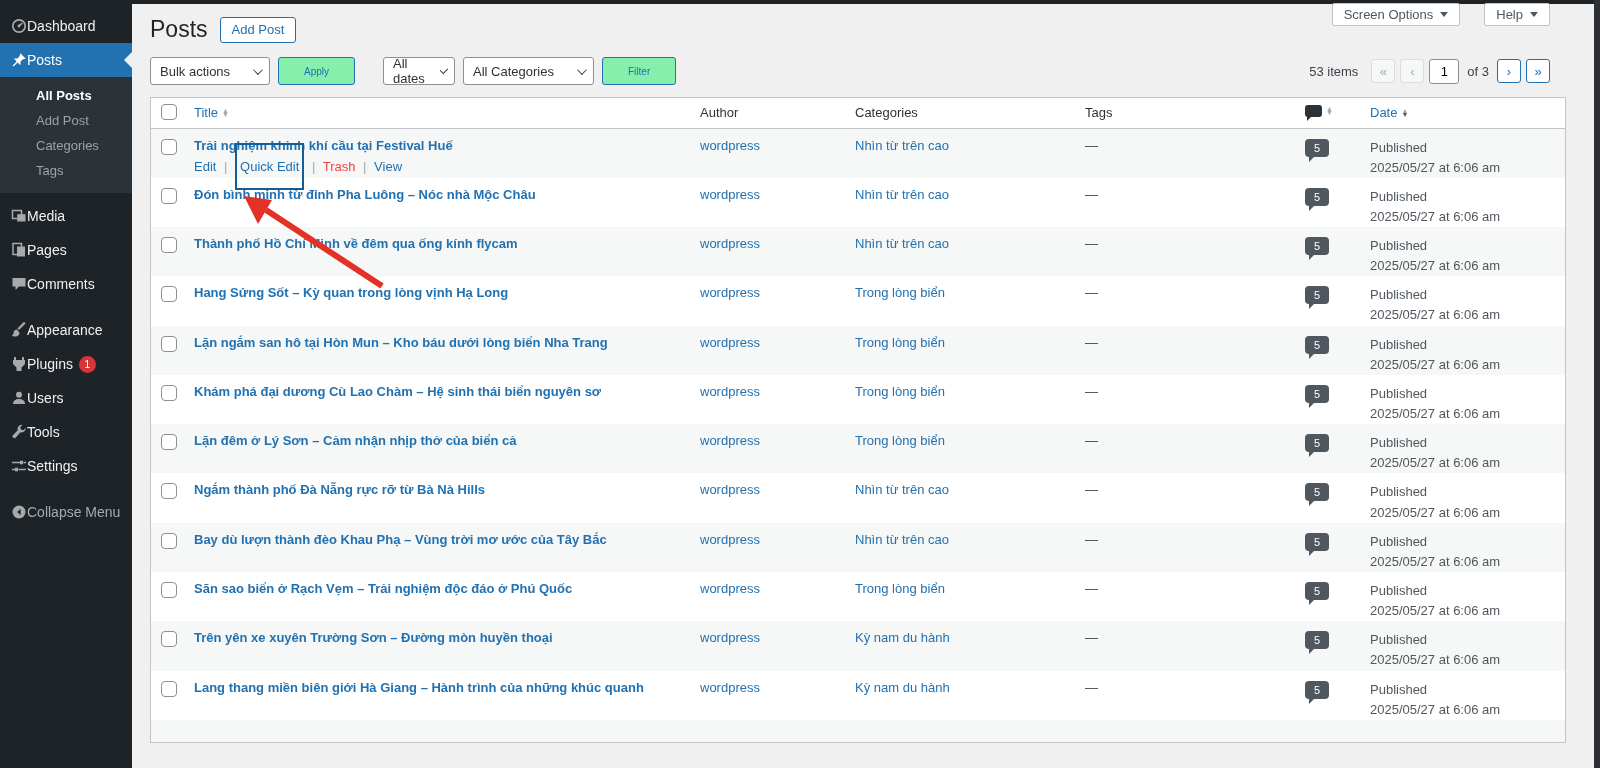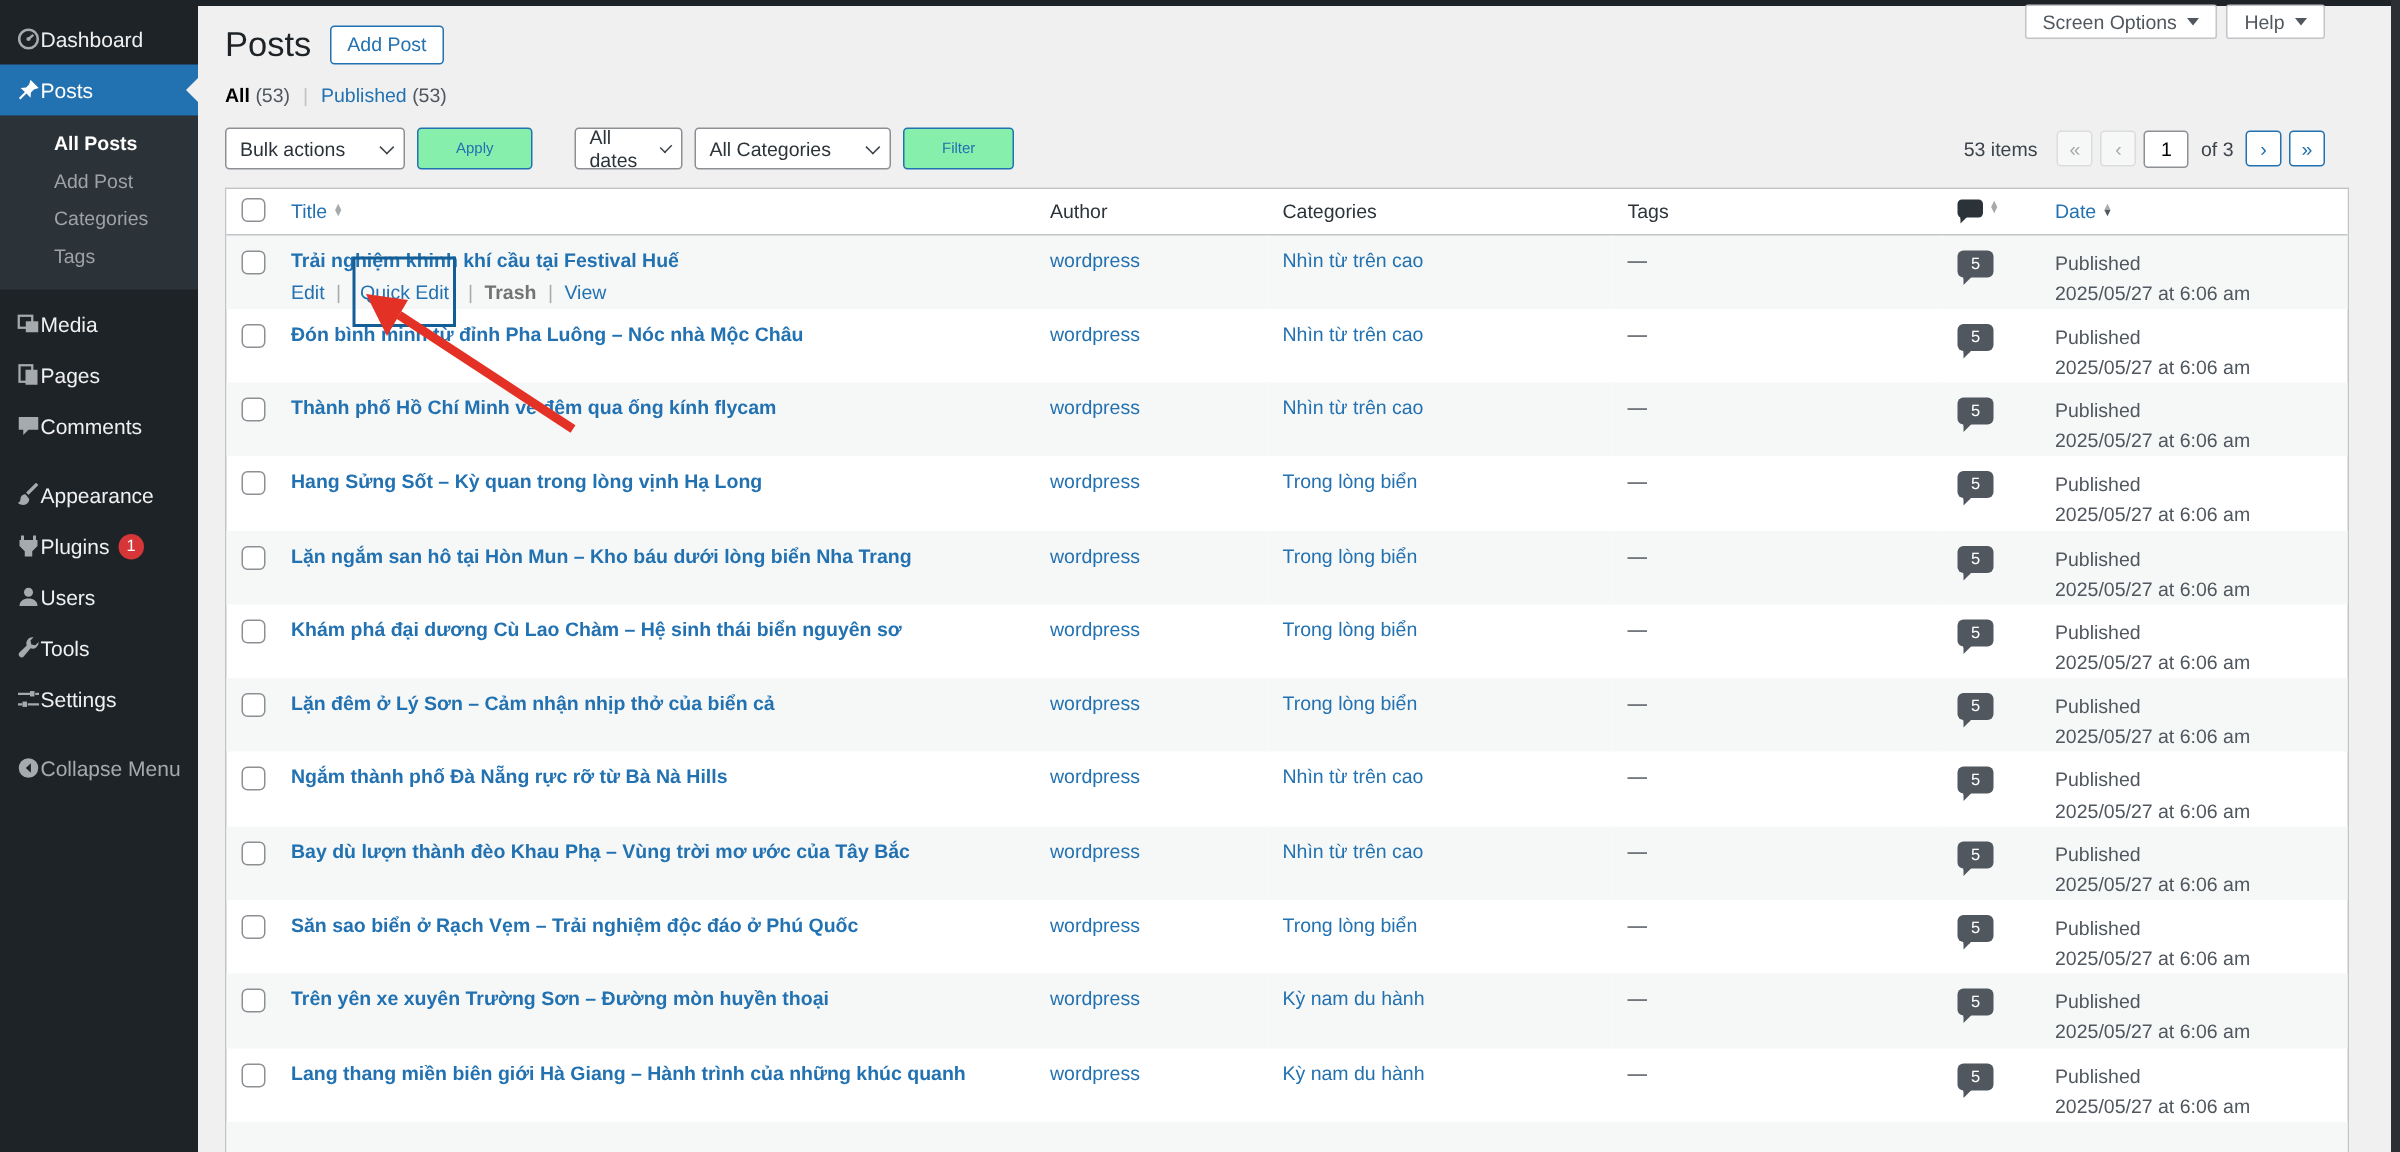--- a/index.html
+++ b/index.html
@@ -34,21 +34,21 @@
     display:inline-flex; align-items:center; justify-content:center;
     min-width:17px; height:17px; border-radius:50%; background:#d63638; color:#fff;
     font-size:11px; margin-left:6px; padding:0 2px;
   }
   .collapse-label { color:#a7aaad; }
 
   
   .content { position:absolute; left:132px; top:0; right:0; height:100%; background:#f0f0f1; }
 
   
-  .top-tabs { position:absolute; top:3px; right:50px; display:flex; gap:6px; z-index:41; }
+  .top-tabs { position:absolute; top:3px; right:50px; display:flex; gap:24px; z-index:41; }
   .top-tab {
     display:flex; align-items:center; gap:7px; height:23px; padding:0 11px;
     background:#fff; border:1px solid #c3c4c7; border-radius:2px; color:#50575e; font-size:13px; cursor:pointer;
   }
   .caret-down { width:0; height:0; border:4px solid transparent; border-top:5px solid #50575e; margin-top:4px; }
 
   
   .heading-row { display:flex; align-items:center; gap:12px; padding:16px 0 0 18px; }
   .page-title { font-size:23px; font-weight:400; color:#1d2327; }
   .add-post-btn {
@@ -112,21 +112,21 @@
   thead .sortable { color:#2271b1; cursor:pointer; display:inline-flex; align-items:center; gap:4px; }
   .sort-arrows { display:inline-flex; flex-direction:column; line-height:4px; font-size:7px; color:#a7aaad; }
   .sort-arrows .active-arrow { color:#50575e; }
   tbody td { vertical-align:top; padding:9px 10px 0 10px; font-size:13px; height:49px; }
   tr.alt { background:#f6f7f7; }
   .post-title-link { color:#2271b1; font-weight:bold; text-decoration:none; cursor:pointer; }
   .cell-link { color:#2271b1; text-decoration:none; cursor:pointer; }
   .dash { color:#3c434a; }
   .row-actions { margin-top:6px; font-size:13px; }
   .row-actions a { color:#2271b1; text-decoration:none; cursor:pointer; }
-  .row-actions .trash { color:#737373;font-weight:bold; }
+  .row-actions .trash { color:#ef4444; }
   .row-actions .sep { color:#a7aaad; margin:0 4px; }
   .quick-edit-focus { border:2px solid #135e96; padding:14px 3px; }
   .cb {
     display:inline-block; width:16px; height:16px; background:#fff;
     border:1px solid #8c8f94; border-radius:4px; cursor:pointer; margin-top:1px;
   }
   .bubble {
     position:relative; width:24px; height:18px; background:#50575e; border-radius:4px;
     color:#fff; font-size:11px; display:flex; align-items:center; justify-content:center; margin-top:1px;
   }
@@ -270,27 +270,20 @@
       <span>Help</span>
       <span class="caret-down"></span>
     </div>
   </div>
 
   <div class="heading-row">
     <h1 class="page-title">Posts</h1>
     <button class="add-post-btn">Add Post</button>
   </div>
 
-  <div class="views">
-    <span class="all-label">All</span>
-    <span class="count">(53)</span>
-    <span class="sep">|</span>
-    <a>Published</a>
-    <span class="count">(53)</span>
-  </div>
 
 
   <div class="tablenav">
     <div class="tn-left">
       <div class="select bulk">
         <span>Bulk actions</span>
         <i class="chev"></i>
       </div>
       <button class="sec-btn">Apply</button>
       <div style="width:12px"></div>

